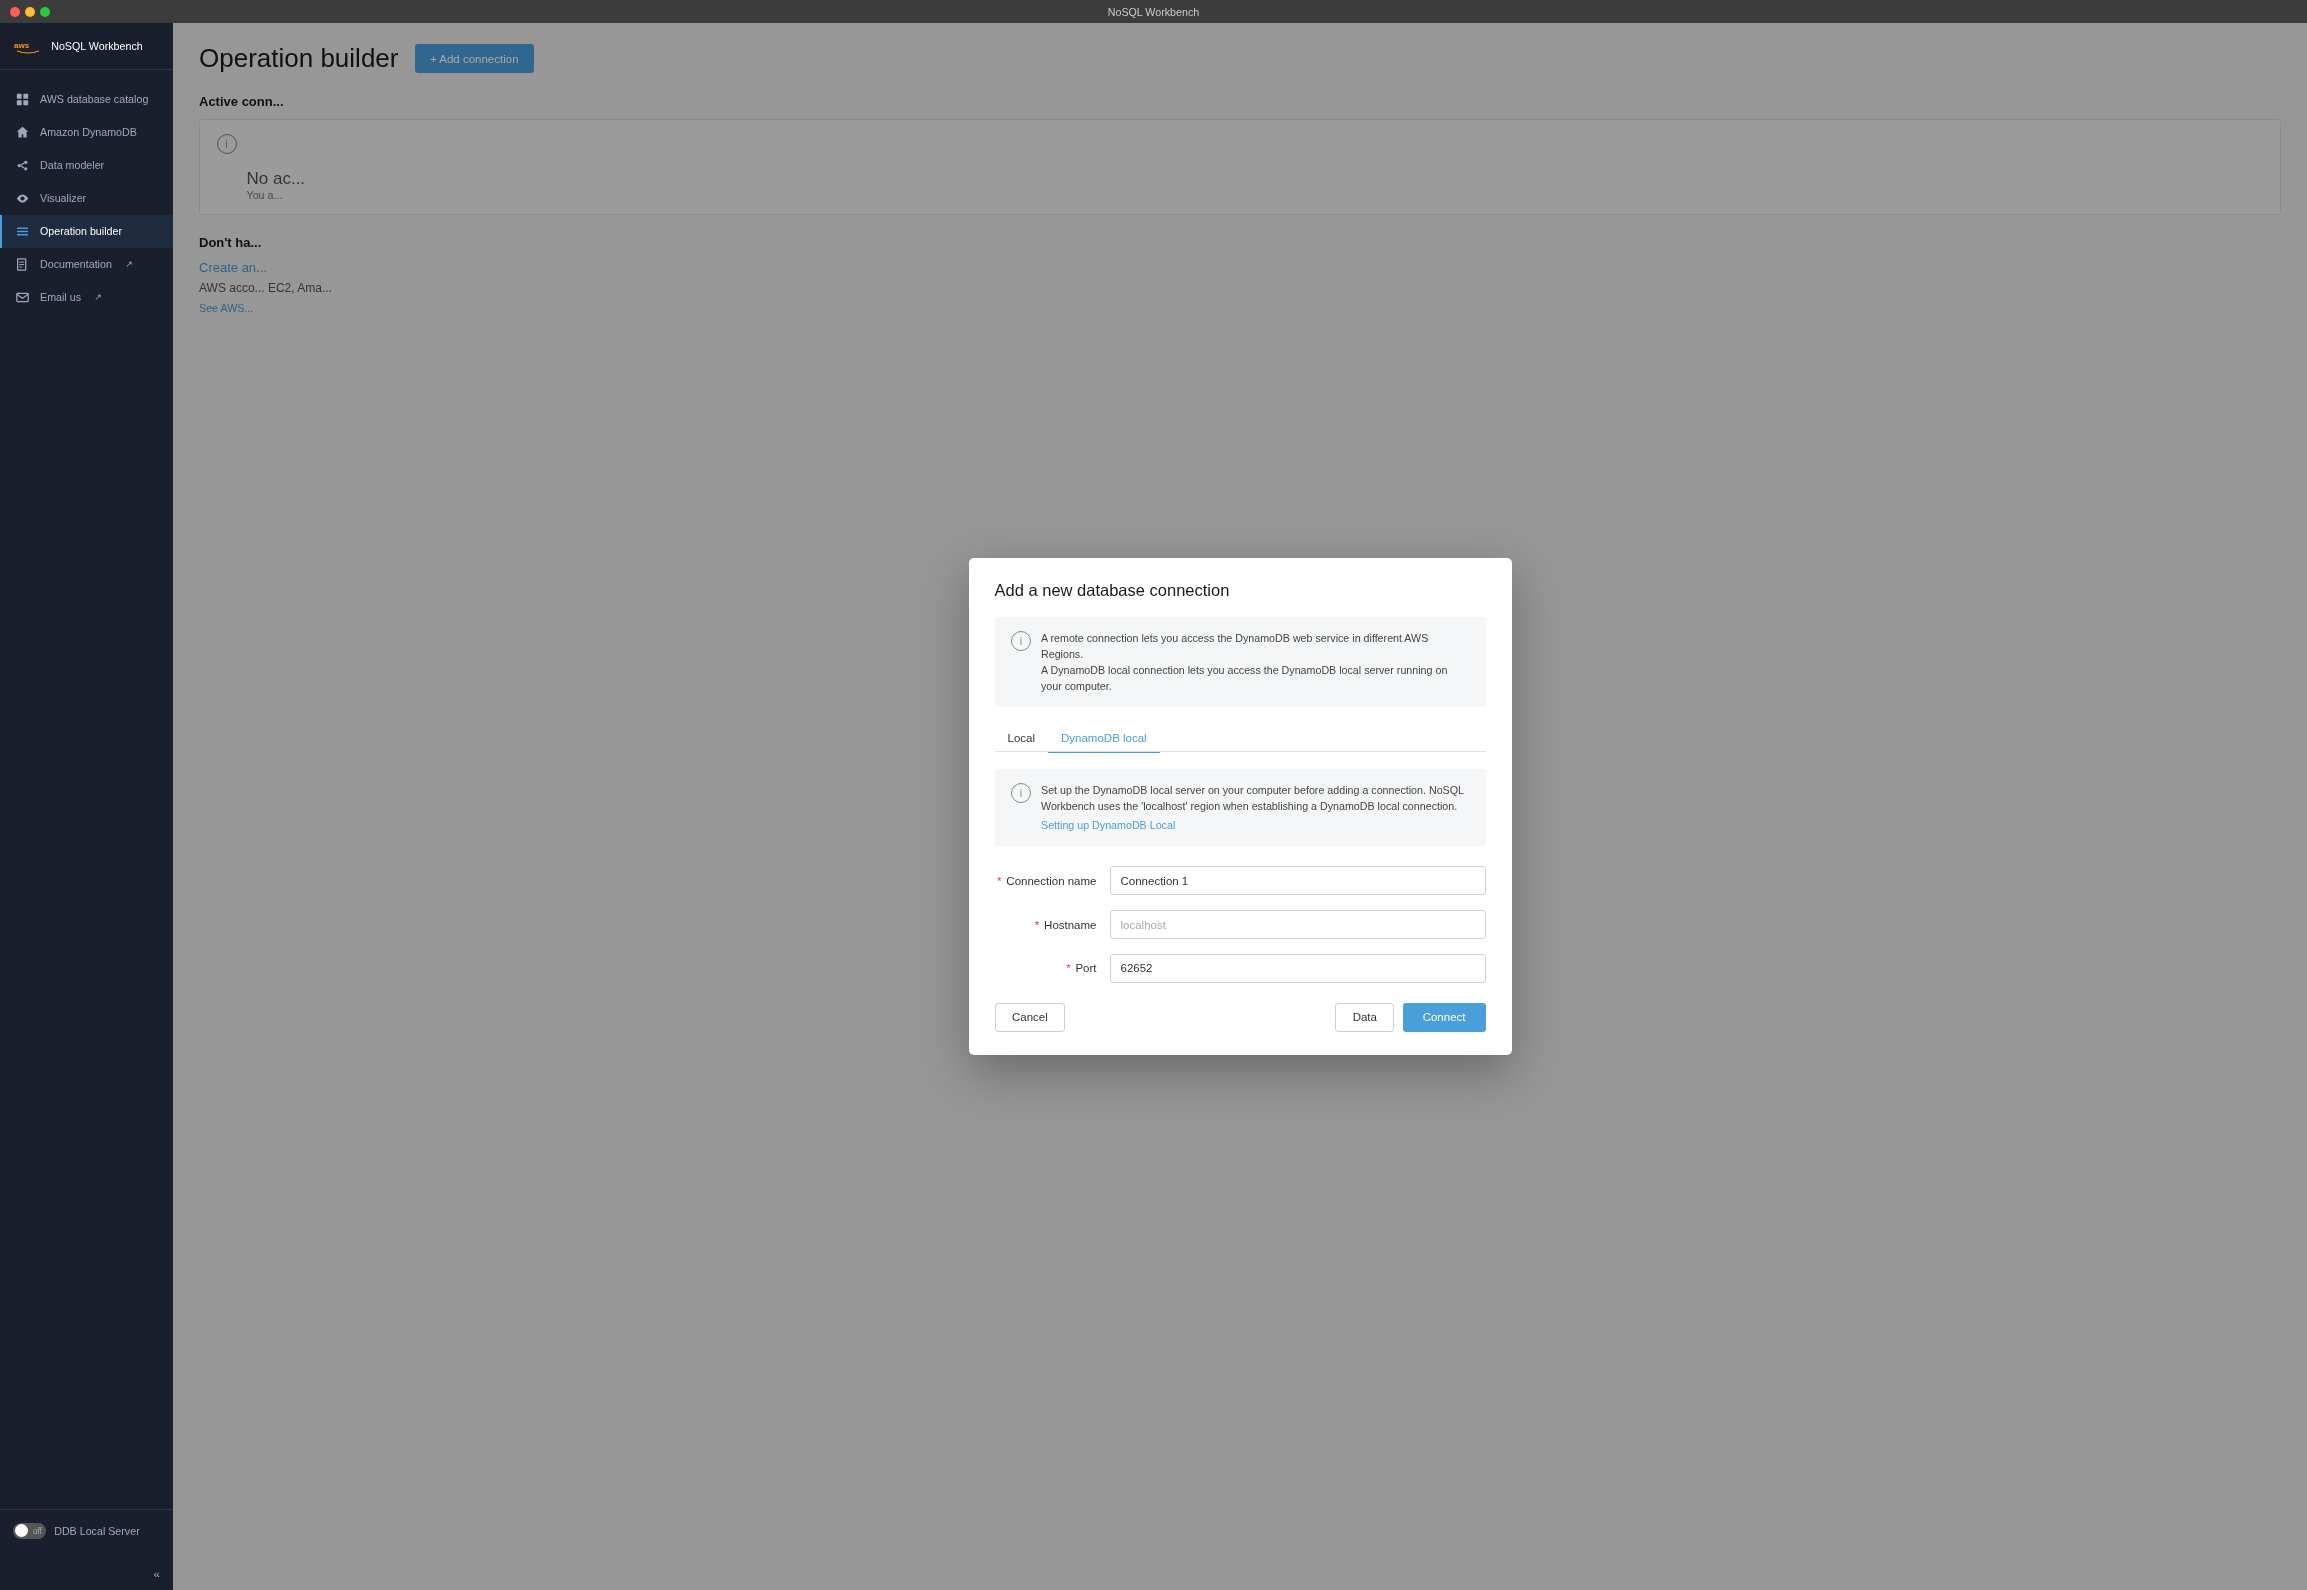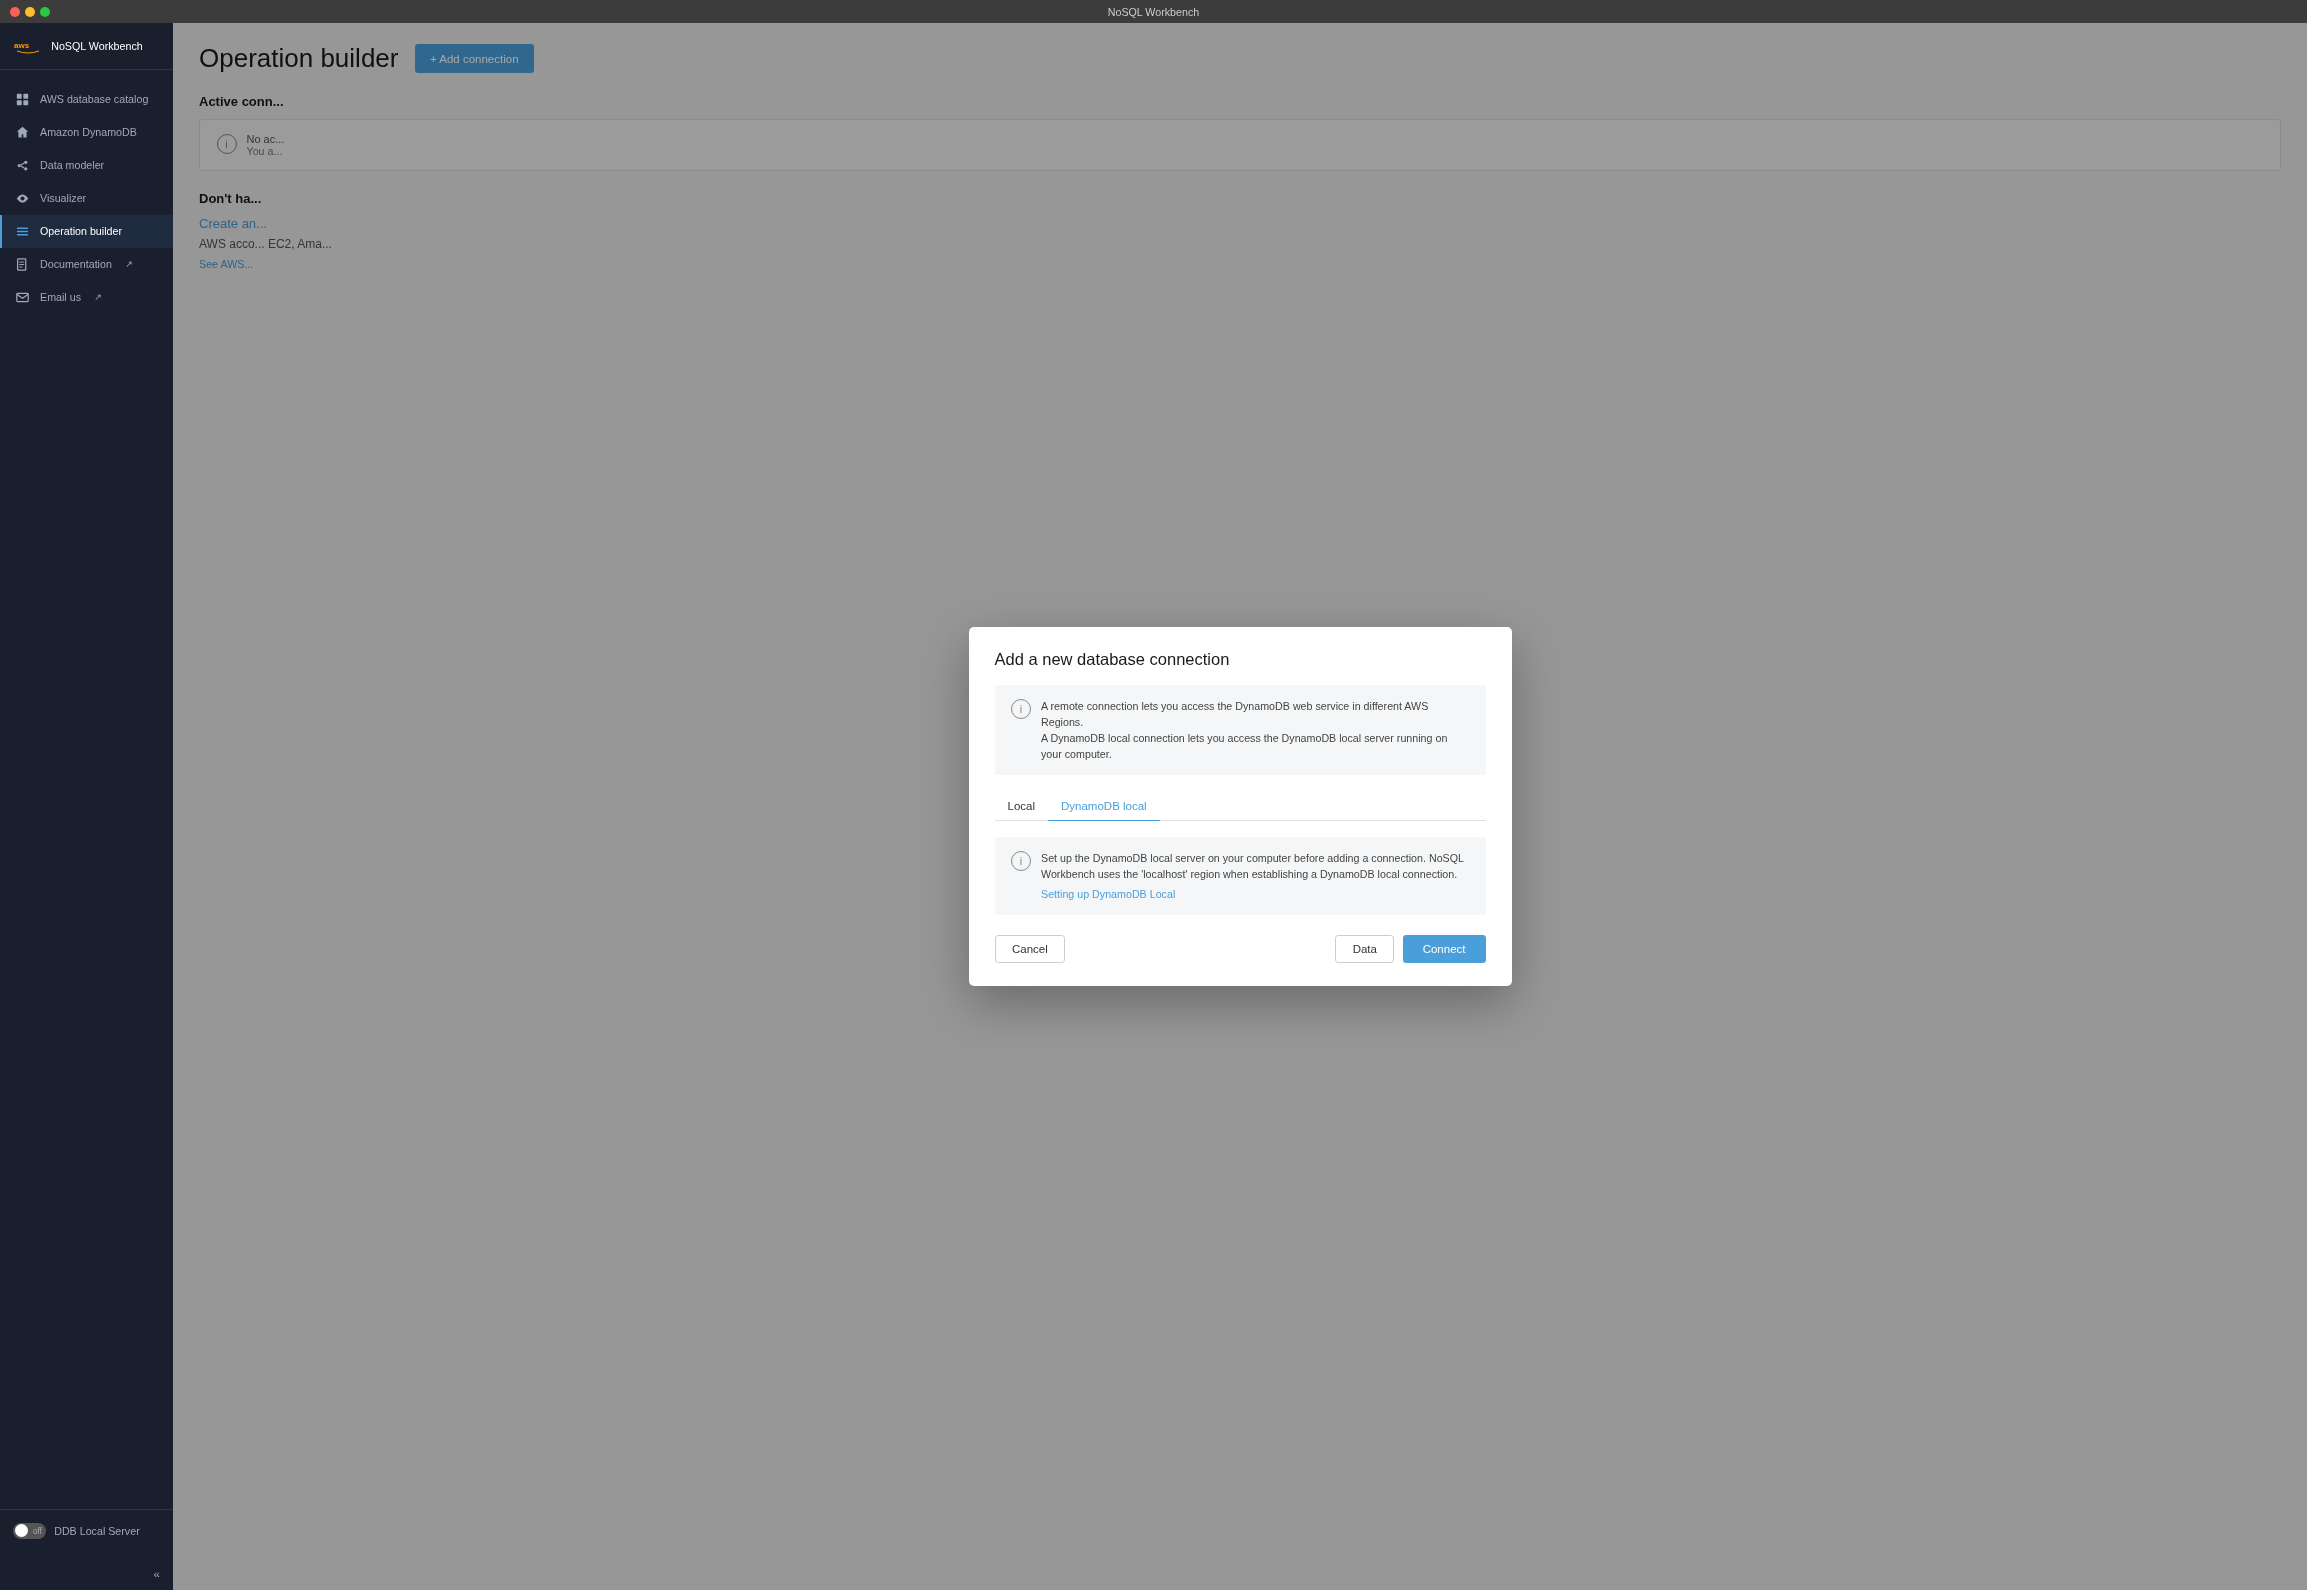--- a/index.html
+++ b/index.html
@@ -496,21 +496,21 @@
       <h1 class="page-title">Operation builder</h1>
       <button class="add-connection-btn">+ Add connection</button>
     </div>
 
     <div class="main-body">
       <div style="margin-bottom: 13px;">
         <div class="section-title">Active conn...</div>
         <div class="no-connection-box">
           <div class="info-icon-circle">i</div>
           <div>
-            <div style="font-size:11px; color:#555;">No ac...</div>
+            <div style="font-size:17px; color:#555;margin-top:36px;">No ac...</div>
             <div style="font-size:10.7px; color:#777;">You a...</div>
           </div>
         </div>
       </div>
 
       <div class="dont-have-section">
         <div class="section-title">Don't ha...</div>
         <a class="create-link" href="#">Create an...</a>
         <div style="font-size:12px; color:#555; margin-top:6px;">AWS acco... EC2, Ama...</div>
         <div style="font-size:10.7px; color:#4a9eda; margin-top:6.6px;">See AWS...</div>
@@ -537,20 +537,46 @@
 
         <div class="setup-info-box">
           <div class="info-icon-circle" style="border-color:#888; color:#888;">i</div>
           <div class="setup-info-text">
             <span>Set up the DynamoDB local server on your computer before adding a connection. NoSQL</span>
             <span>Workbench uses the 'localhost' region when establishing a DynamoDB local connection.</span>
             <a class="setup-link" href="#">Setting up DynamoDB Local</a>
           </div>
         </div>
 
+        <div>
+
+          <div class="form-row">
+            <label class="form-label">
+              <span class="required-star">*</span>
+              <span>Connection name</span>
+            </label>
+            <input type="text" class="form-input" value="Connection 1" style="">
+          </div>
+
+          <div class="form-row">
+            <label class="form-label">
+              <span class="required-star">*</span>
+              <span>Hostname</span>
+            </label>
+            <input type="text" class="form-input" placeholder="localhost" style="">
+          </div>
+
+          <div class="form-row">
+            <label class="form-label">
+              <span class="required-star">*</span>
+              <span>Port</span>
+            </label>
+            <input type="text" class="form-input" value="62652" style="">
+          </div>
+        </div>
 
         <div class="modal-footer">
           <button class="cancel-btn">Cancel</button>
           <div class="footer-right">
             <button class="reset-btn">Data</button>
             <button class="connect-btn">Connect</button>
           </div>
         </div>
 
       </div>

